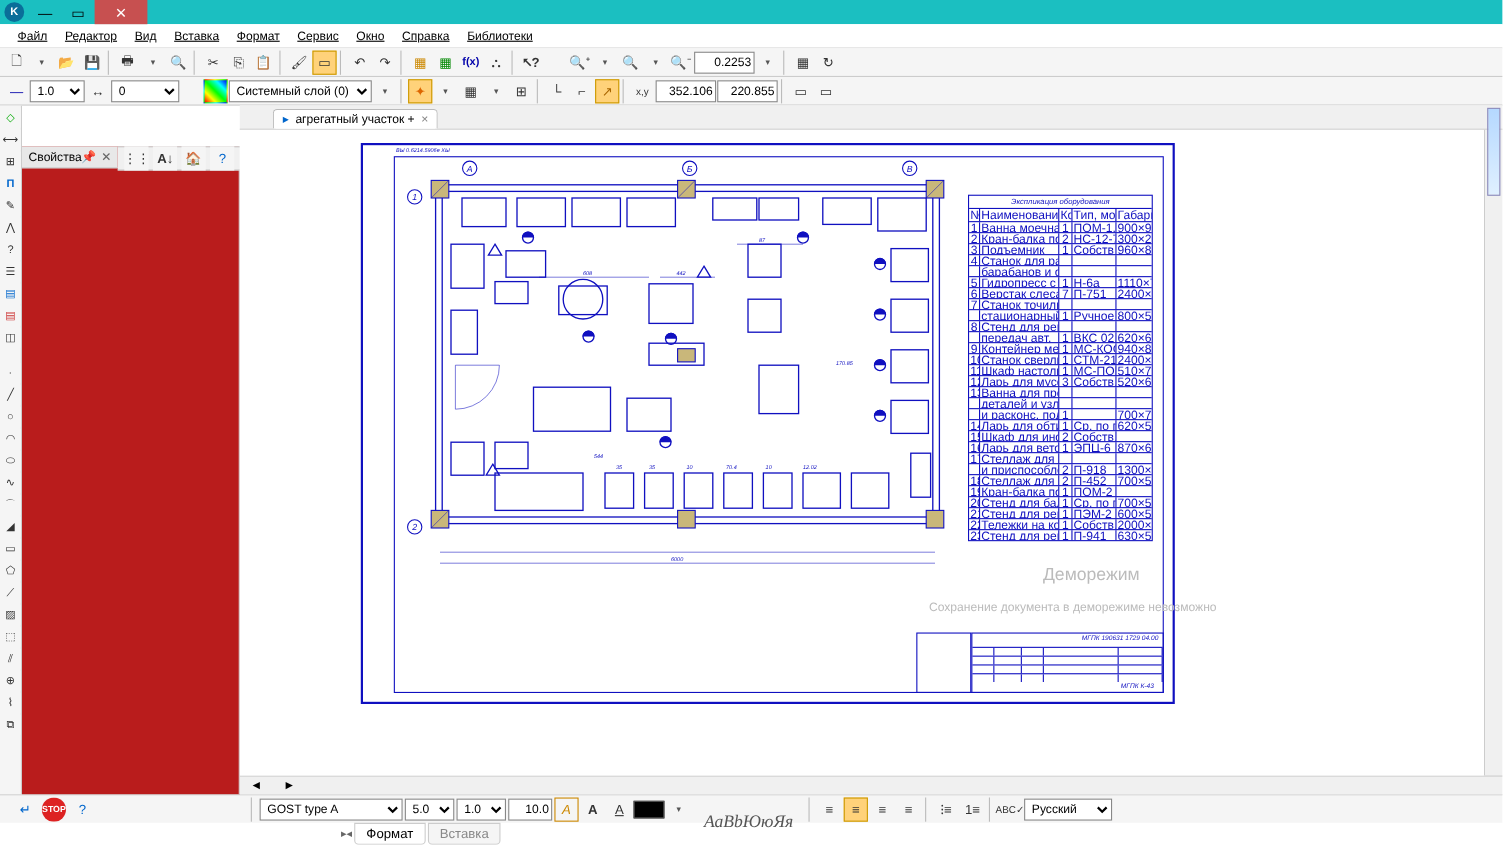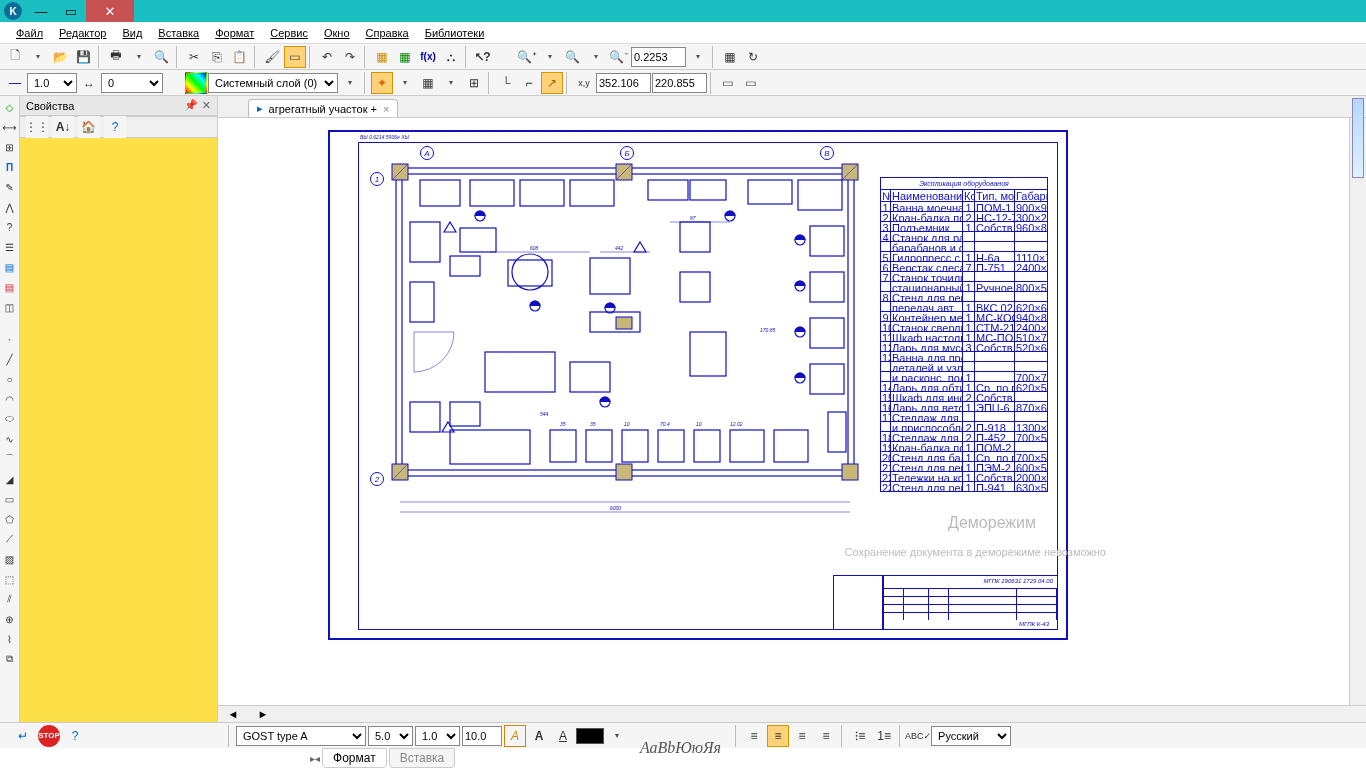--- a/index.html
+++ b/index.html
@@ -18,29 +18,29 @@
 .menubar span { padding: 2px 6px; cursor: default; }
 .menubar span u { text-decoration: underline; }
 
 
 .toolbar { height: 26px; display: flex; align-items: center; padding: 0 4px; gap: 1px; border-bottom: 1px solid #ccc; background: #f5f5f5; }
 .tbtn { width: 22px; height: 22px; display: flex; align-items: center; justify-content: center; border: 1px solid transparent; font-size: 12px; color: #333; background: #f5f5f5; }
 .tbtn.active { background: #ffd27a; border-color: #c90; }
 .sep { width: 4px; height: 22px; border-left: 1px solid #bbb; margin: 0 2px; }
 .drop { font-size: 8px; color: #555; }
 select, input.txt { height: 20px; font-size: 11px; border: 1px solid #888; background: #fff; padding: 0 2px; }
-input.txt { width: 50px; }
+input.txt { width: 50px; text-align: right; }
 
 
 .main { display: flex; height: calc(100% - 142px); }
 .left-tools { width: 20px; background: #f5f5f5; border-right: 1px solid #ccc; display: flex; flex-direction: column; align-items: center; padding-top: 2px; gap: 2px; }
 .left-tools .tbtn { width: 18px; height: 18px; font-size: 10px; }
 .left-tools .gap { height: 10px; }
 
-.props-panel { width: 198px; background: #fde047; border-right: 1px solid #ccc; display: flex; flex-direction: column; }
+.props-panel { width: 198px; background: #b91c1c; border-right: 1px solid #ccc; display: flex; flex-direction: row; margin-top: 37px; }
 .props-header { height: 20px; background: #e8e8e8; display: flex; align-items: center; padding: 0 6px; border-bottom: 1px solid #ccc; justify-content: space-between; }
 .props-header .icons { display: flex; gap: 4px; font-size: 10px; color: #666; }
 .props-sel { padding: 2px; }
 .props-sel select { width: 100%; }
 .props-tools { height: 22px; display: flex; align-items: center; gap: 4px; padding: 0 6px; border-top: 1px solid #ccc; border-bottom: 1px solid #ccc; background: #f0f0f0; }
 
 .canvas-area { flex: 1; display: flex; flex-direction: column; background: #fff; position: relative; }
 .doc-tabs { height: 22px; background: #f0f0f0; border-bottom: 1px solid #ccc; display: flex; align-items: end; padding-left: 30px; }
 .doc-tab { background: #fff; border: 1px solid #bbb; border-bottom: none; border-radius: 4px 4px 0 0; padding: 2px 8px; display: flex; align-items: center; gap: 6px; font-size: 12px; }
 .doc-tab .x { color: #888; font-size: 11px; }

